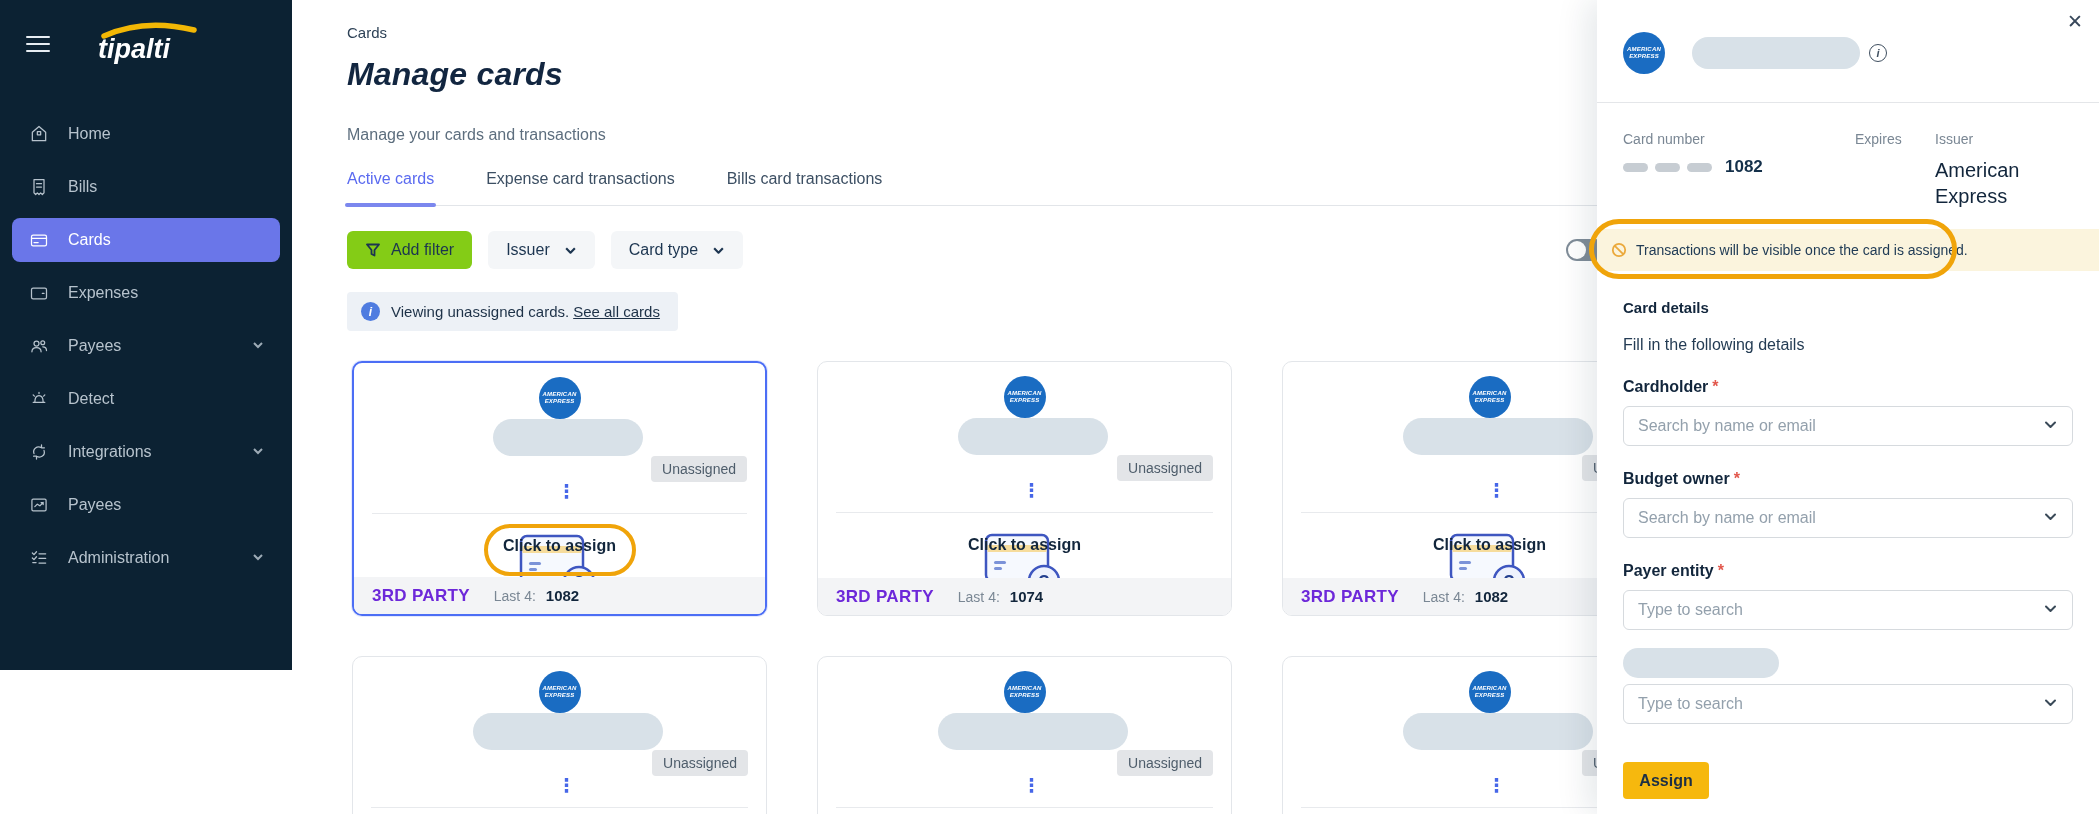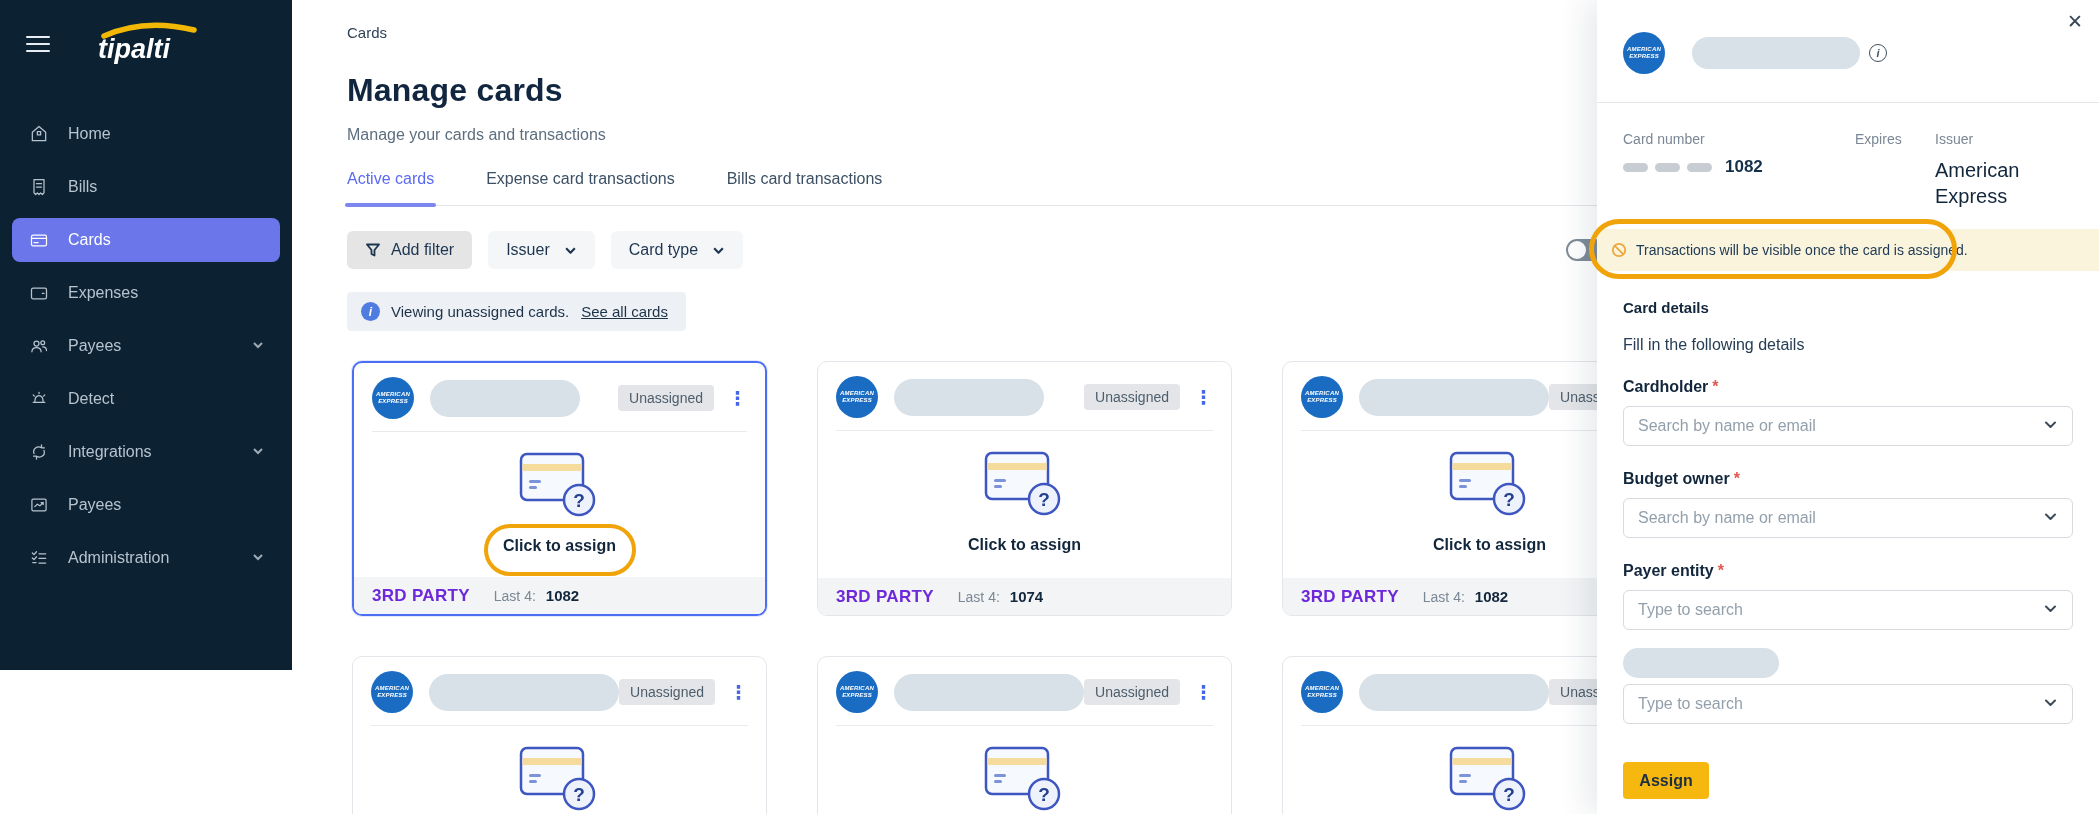--- a/index.html
+++ b/index.html
@@ -26,30 +26,30 @@
     font-size: 16px; color: #b7c3cd;
   }
   .nav-item .nav-icon { width: 22px; height: 22px; margin-right: 18px; flex: 0 0 22px; display: flex; align-items: center; justify-content: center; }
   .nav-item .nav-icon svg { width: 20px; height: 20px; stroke: currentColor; fill: none; stroke-width: 1.5; stroke-linecap: round; stroke-linejoin: round; }
   .nav-item.active { background: #6a76e9; color: #ffffff; }
   .nav-item .chev { margin-left: auto; opacity: .85; }
   .nav-item .chev svg { width: 12px; height: 12px; stroke: currentColor; fill: none; stroke-width: 2; }
   
   .main { position: absolute; left: 292px; top: 0; right: 0; bottom: 0; background: #fff; }
   .breadcrumb { position: absolute; left: 55px; top: 24px; font-size: 15px; color: #2e4257; }
-  .page-title { position: absolute; left: 55px; top: 72px; font-size: 32px; font-weight: 800; color: #122640; letter-spacing: .2px; }
+  .page-title { position: absolute; left: 55px; top: 56px; font-size: 32px; font-weight: 800; color: #122640; letter-spacing: .2px; font-style: italic; }
   .page-subtitle { position: absolute; left: 55px; top: 126px; font-size: 16px; color: #5d6e7e; }
   .tabs { position: absolute; left: 55px; right: 0; top: 170px; height: 36px; border-bottom: 1px solid #e2e5e9; display: flex; gap: 52px; }
   .tab { font-size: 16px; color: #3c4f63; padding-bottom: 14px; position: relative; cursor: pointer; white-space: nowrap; }
   .tab.active { color: #5a6af0; }
   .tab.active::after { content: ""; position: absolute; left: -2px; right: -2px; bottom: -2px; height: 4px; background: #7b87ee; border-radius: 3px; }
   .filter-row { position: absolute; left: 55px; top: 231px; right: 30px; height: 38px; display: flex; align-items: center; }
   .btn-filter {
     display: inline-flex; align-items: center; gap: 10px; height: 38px; padding: 0 18px;
-    border-radius: 6px; font-size: 16px; color: #1c3550; cursor: pointer; border: none; background: #e5e5e5;
+    border-radius: 6px; font-size: 16px; color: #1c3550; cursor: pointer; border: none; background: #84cc16;
   }
   .btn-filter svg { width: 16px; height: 16px; stroke: #1c3550; fill: none; stroke-width: 1.8; stroke-linejoin: round; }
   .btn-dd { background: #f4f6f8; margin-left: 16px; gap: 14px; }
   .btn-dd svg { width: 13px; height: 13px; stroke-width: 2; }
   .toggle-wrap { display: flex; align-items: center; margin-left: auto; }
   .toggle { width: 40px; height: 22px; border-radius: 12px; background: #7f8c98; position: relative; cursor: pointer; flex: 0 0 40px; }
   .toggle .knob { position: absolute; left: 2px; top: 2px; width: 18px; height: 18px; border-radius: 50%; background: #ffffff; }
   .toggle-label { font-size: 16px; font-weight: 700; color: #12263c; margin: 0 26px 0 14px; white-space: nowrap; }
   .search-box { position: relative; width: 268px; height: 38px; }
   .search-box input {
@@ -58,28 +58,28 @@
     font-family: "Liberation Sans", sans-serif;
   }
   .search-box input::placeholder { color: #93a0ac; }
   .search-icon { position: absolute; right: 12px; top: 9px; width: 20px; height: 20px; }
   .search-icon svg { width: 20px; height: 20px; stroke: #1c3550; fill: none; stroke-width: 1.8; stroke-linecap: round; }
   .banner {
     position: absolute; left: 55px; top: 292px; height: 39px; display: inline-flex; align-items: center;
     background: #edf1f6; border-radius: 4px; padding: 0 18px 0 14px; font-size: 15px; color: #1d3147;
   }
   .banner-icon { width: 19px; height: 19px; border-radius: 50%; background: #4f7ce0; color: #fff; font-size: 12px; font-weight: 700; display: flex; align-items: center; justify-content: center; margin-right: 11px; font-style: italic; }
-  .banner a { color: #1d3147; font-weight: 500; margin-left: 12px; cursor: pointer; text-decoration: underline; }
+  .banner a { color: #1d3147; font-weight: 500; margin-left: 4px; cursor: pointer; text-decoration: underline; }
   
   .card {
     position: absolute; width: 415px; height: 255px; background: #fff;
     border: 1px solid #e3e6ea; border-radius: 10px; overflow: hidden;
   }
   .card.selected { border: 2px solid #4c6ef5; box-shadow: 0 0 0 1px rgba(76,110,245,.15); }
-  .card-head { display: flex; align-items: center; padding: 14px 18px 12px 18px; }
+  .card-head { display: flex; align-items: center; padding: 14px 18px 12px 18px; flex-direction: column; }
   .amex { width: 42px; height: 42px; border-radius: 50%; background: #1a6cc2; color: #fff; display: flex; flex-direction: column; align-items: center; justify-content: center; font-size: 6px; font-weight: 700; font-style: italic; line-height: 1.25; letter-spacing: .2px; flex: 0 0 42px; }
   .name-pill { height: 37px; width: 150px; background: #d8e1e8; border-radius: 19px; margin-left: 16px; }
   .name-pill.wide { width: 190px; }
   .badge { margin-left: auto; background: #e3e5e8; color: #4e5d6b; font-size: 14px; padding: 5px 11px; border-radius: 4px; white-space: nowrap; }
   .kebab { color: #4666e8; font-size: 19px; font-weight: 700; margin-left: 14px; cursor: pointer; line-height: 1; letter-spacing: 0; }
   .card-divider { height: 1px; background: #e8eaed; margin: 0 18px; }
   .card-illus { display: flex; justify-content: center; margin-top: 16px; }
   .card-action { position: absolute; left: 0; right: 0; top: 174px; text-align: center; font-size: 16px; font-weight: 700; color: #12263c; cursor: pointer; }
   .action-ring { position: absolute; left: 50%; top: 161px; transform: translateX(-50%); width: 152px; height: 52px; border: 4px solid #f0a40a; border-radius: 26px; pointer-events: none; }
   .card-foot { position: absolute; left: 0; right: 0; bottom: 0; height: 37px; background: #f3f4f6; display: flex; align-items: center; padding: 0 18px; }

